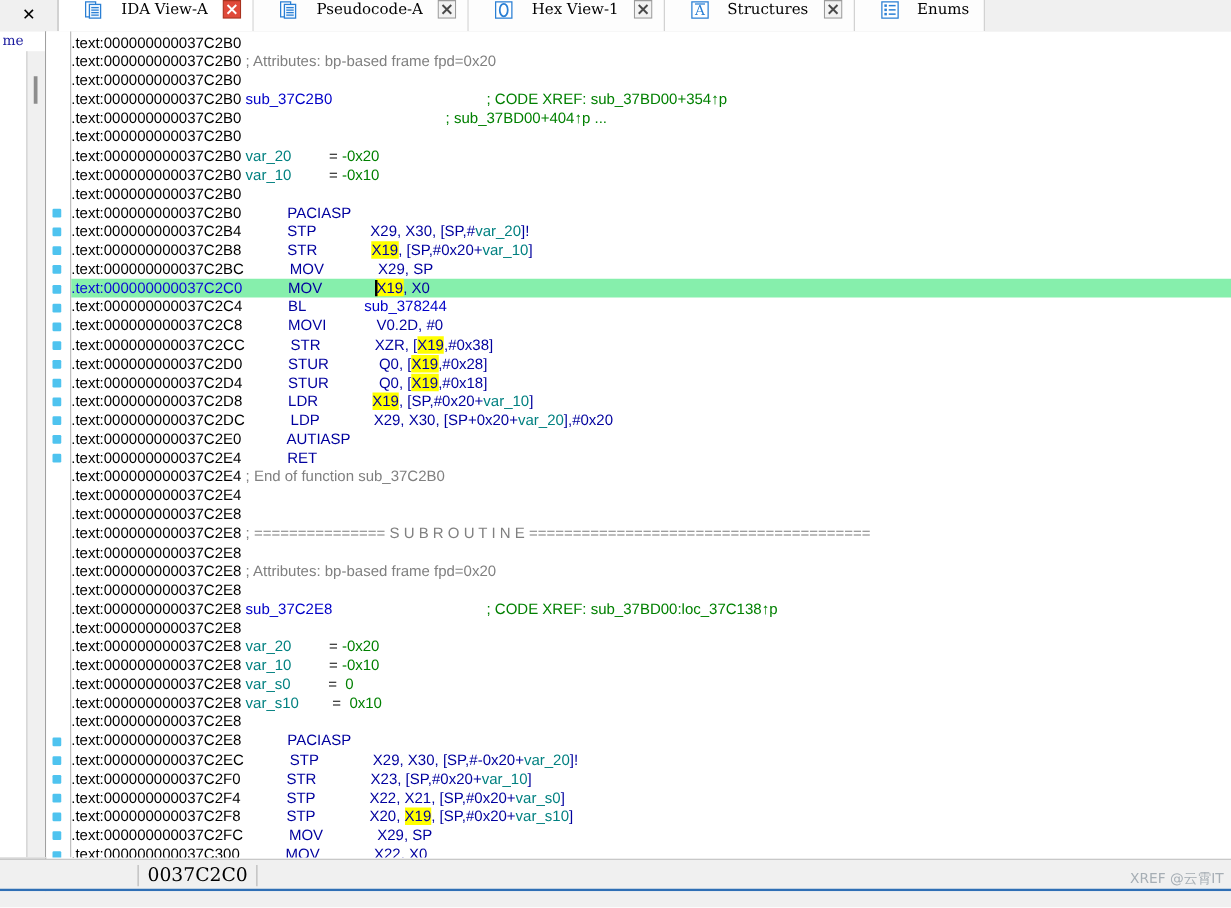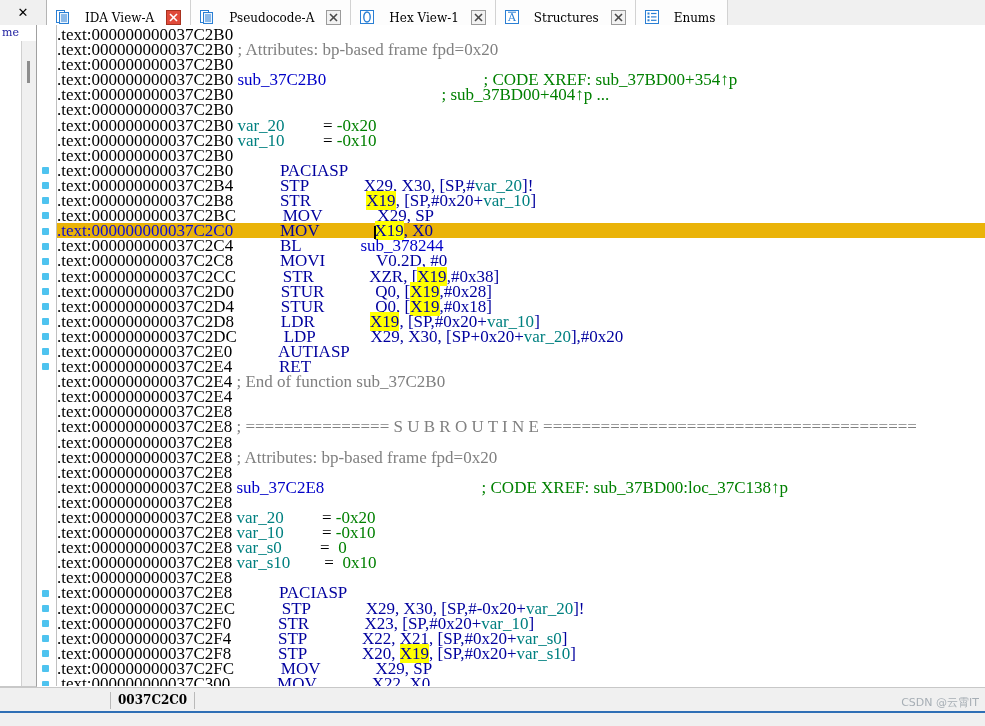--- a/index.html
+++ b/index.html
@@ -29,23 +29,23 @@
     display: flex; align-items: center; justify-content: center;
     background: #f0f0f0;
     border-right: 1px solid #b4b4b4;
     font-family: "DejaVu Sans", sans-serif;
     font-size: 13px;
     color: #000;
     font-weight: 600;
   }
   .tab {
     display: flex;
-    align-items: flex-end;
+    align-items: flex-start;
     gap: 0px;
-    padding: 0 0 0 8px;
+    padding: 0 0 0 20px;
     background: #fdfdfd;
     border-right: 1px solid #d2d2d2;
     position: relative;
     min-width: 0;
   }
   .tab.active { background: #ffffff; }
   .tab .tab-ico {
     width: 16px; height: 16px;
     flex: 0 0 16px;
     display: block;
@@ -131,33 +131,33 @@
     left: 5px;
     width: 7px; height: 7px;
     background: #4ec3ef;
     border-radius: 1px;
   }
   .code {
     position: absolute;
     top: 0; left: 20px;
     width: 928px;
     height: 661px;
-    font-family: Liberation Serif, serif;
-    font-size: 17px;
+    font-family: Liberation Sans, sans-serif;
+    font-size: 12px;
     line-height: 15.1px;
     white-space: pre;
     padding-top: 2px;
   }
   .ln {
     height: 15.1px;
     line-height: 15.1px;
     white-space: pre;
     position: relative;
   }
-  .ln.cur { background: #eab308; }
+  .ln.cur { background: #86efac; }
 
   .c-addr   { color: #000000; }
   .c-addr-cur { color: #0a0ad2; }
   .c-cmt    { color: #808080; }
   .c-xref   { color: #008000; }
   .c-name   { color: #0000c8; }
   .c-var    { color: #008080; margin-top: 40px; }
   .c-num    { color: #008000; }
   .c-ins    { color: #00009e; }
   .c-reg    { color: #00009e; }
@@ -184,28 +184,27 @@
     left: 0; top: 687px;
     width: 985px; height: 24px;
     background: #f0f0f0;
     border-top: 1px solid #c8c8c8;
     display: flex;
     align-items: center;
   }
   .sb-spacer { width: 110px; height: 100%; }
   .sb-cell {
     font-family: "DejaVu Serif", serif;
-    font-size: 12px;
+    font-size: 15px;
     color: #000000;
     padding: 0 7px;
     height: 17px;
     line-height: 17px;
     border-right: 1px solid #b9b9b9;
     white-space: nowrap;
-    font-weight: bold;
   }
   .sb-cell.first { border-left: 1px solid #b9b9b9; }
 
   
   .bluerule {
     position: absolute;
     left: 0; top: 711px;
     width: 985px; height: 2px;
     background: #2f6fb5;
   }
@@ -397,15 +396,15 @@
 
   <div class="bottomleft"></div>
 
   <div class="statusbar">
     <div class="sb-spacer"></div>
     <div class="sb-cell first">0037C2C0</div>
   </div>
 
   <div class="bluerule"></div>
   <div class="bottomstrip"></div>
-  <div class="watermark">CSDN @云霄IT</div>
+  <div class="watermark">XREF @云霄IT</div>
 
 </div>
 
 </body></html>

